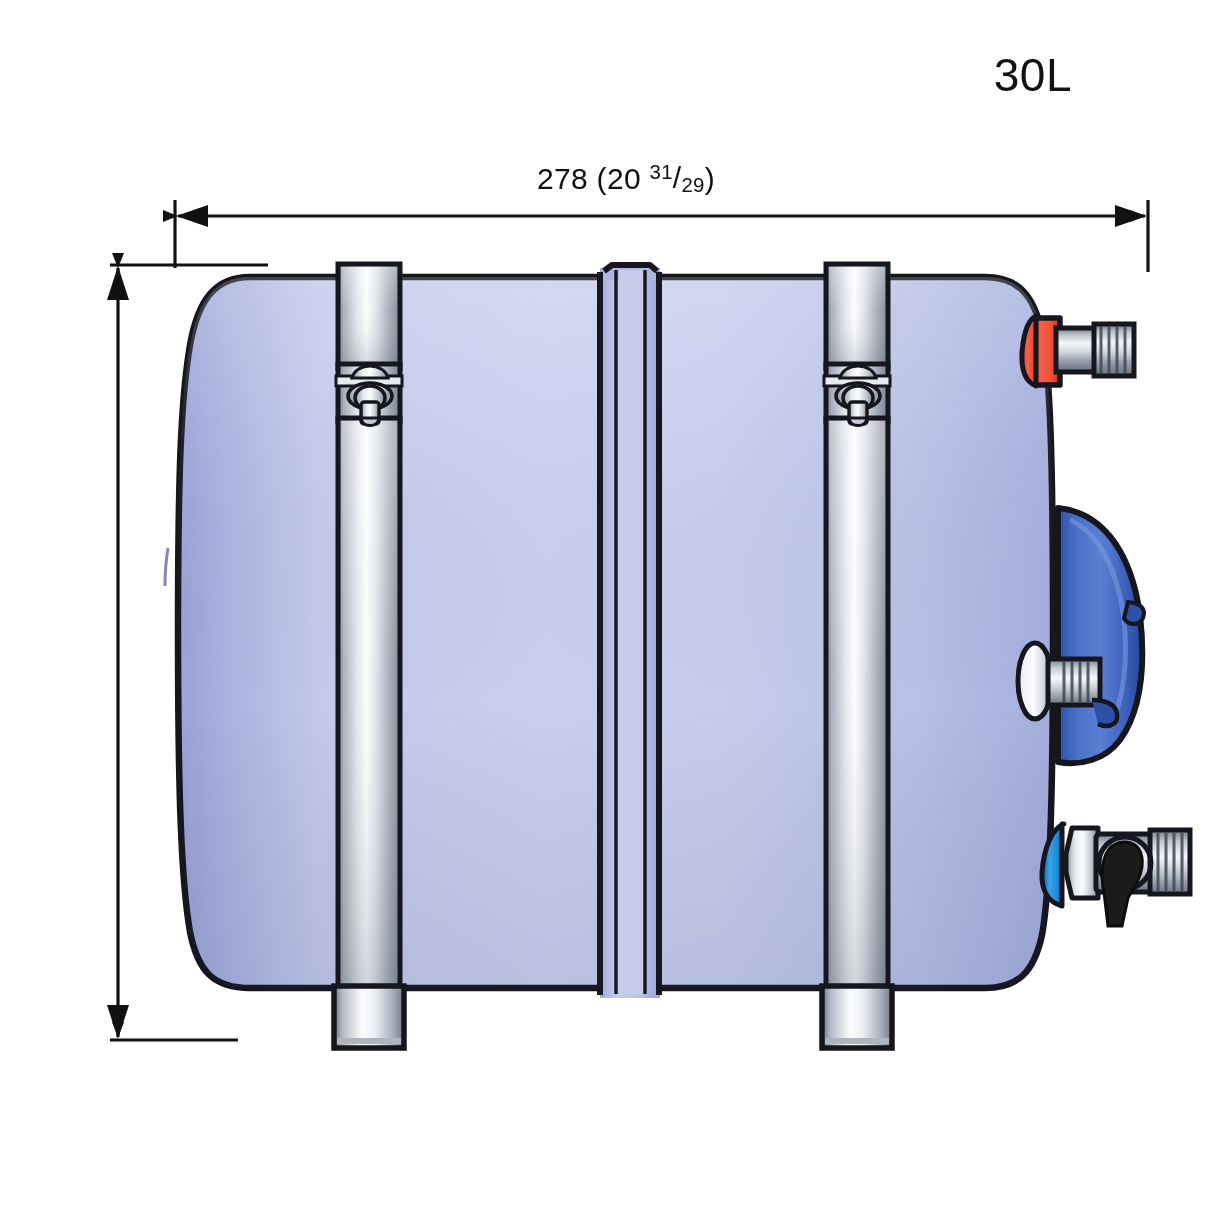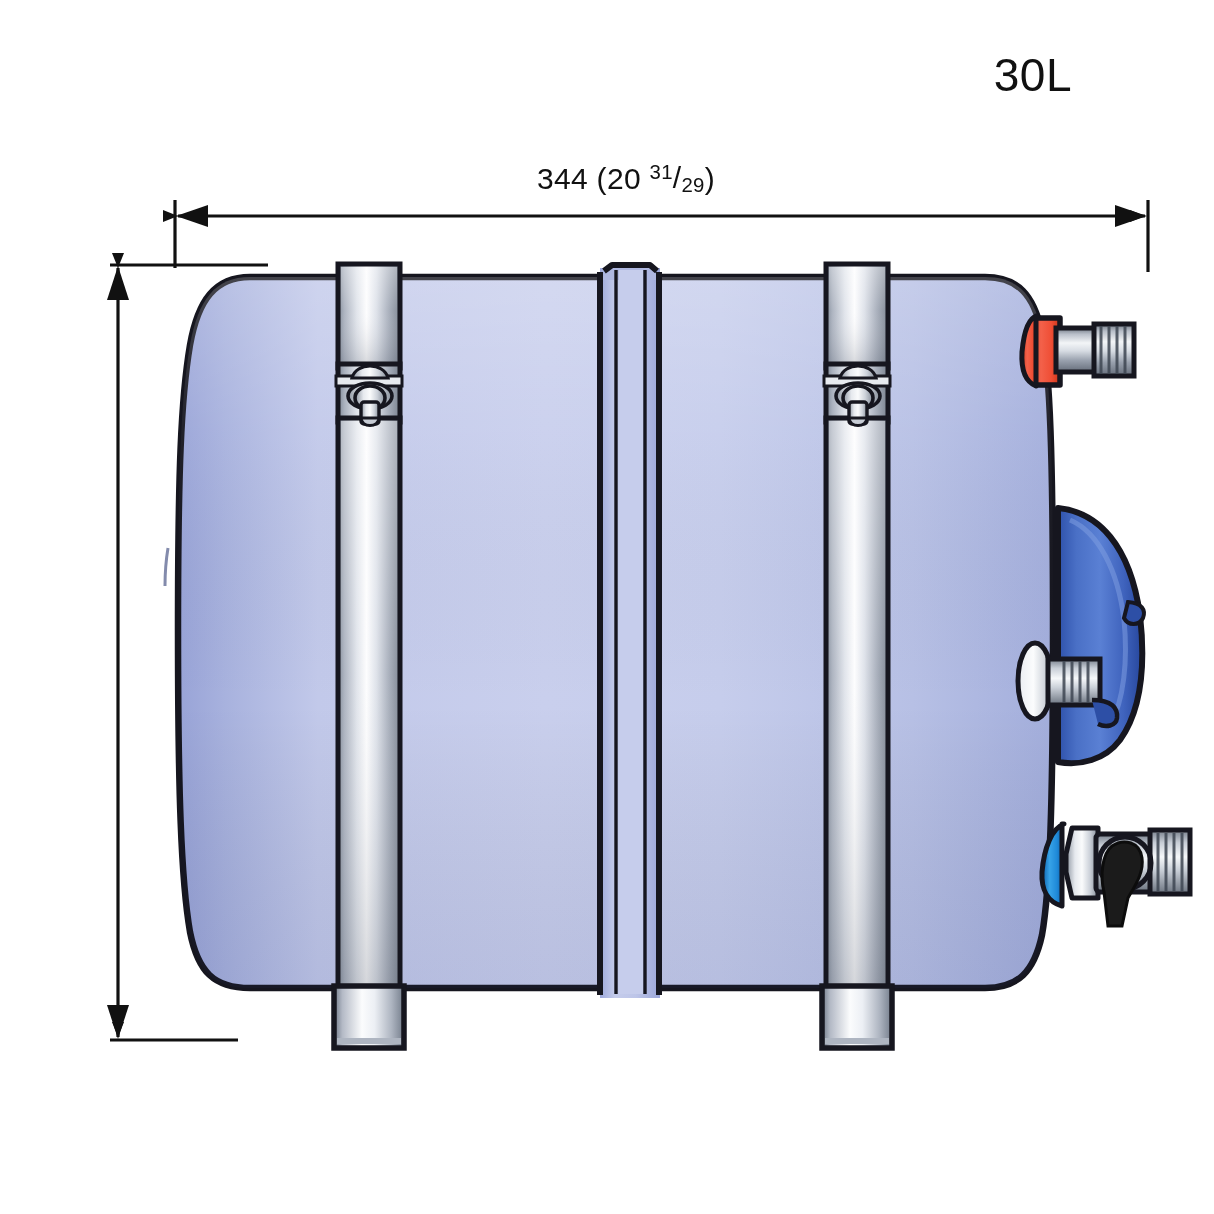--- a/index.html
+++ b/index.html
@@ -304,20 +304,20 @@
         <rect x="849" y="402" width="18" height="22" rx="3" fill="url(#gBolt)" stroke="#16161f" stroke-width="3.4"></rect>
         <path d="M849,418 C849,428 867,428 867,418 Z" fill="#c7ccd5" stroke="#16161f" stroke-width="3"></path>
       </g>
 
     </g>
   </svg>
 
   <div id="label-capacity">30L</div>
 
   <div id="dim-width-text" class="dimtext">
-    <span>344</span><span>&nbsp;</span><span>(</span><span>20</span><span>&nbsp;</span><span class="frac"><sup>31</sup><span class="sl">/</span><sub>29</sub></span><span>)</span>
+    <span>278</span><span>&nbsp;</span><span>(</span><span>20</span><span>&nbsp;</span><span class="frac"><sup>31</sup><span class="sl">/</span><sub>29</sub></span><span>)</span>
   </div>
 
   <div id="dim-height-wrap">
     
   </div>
 
 </div>
 
 </body></html>

